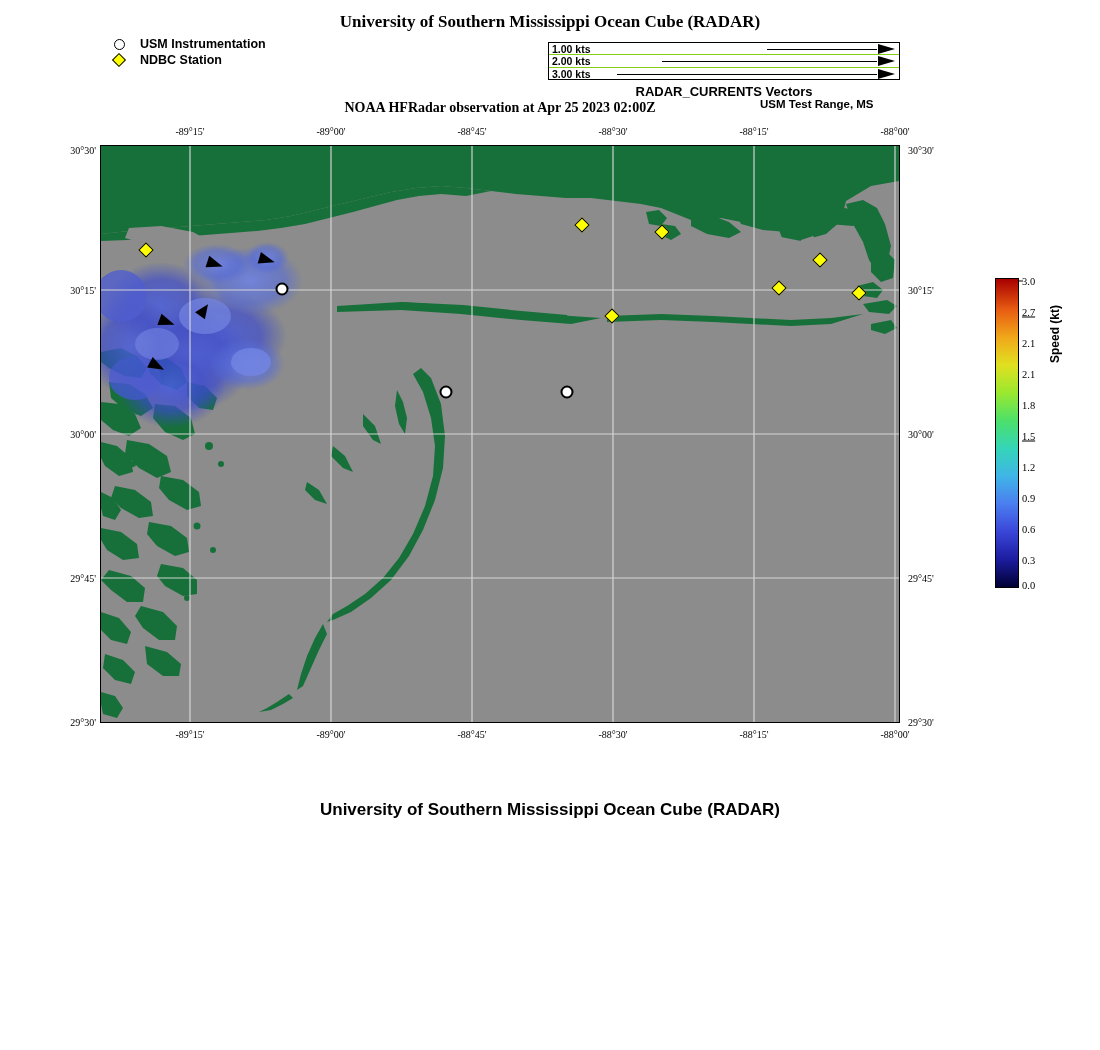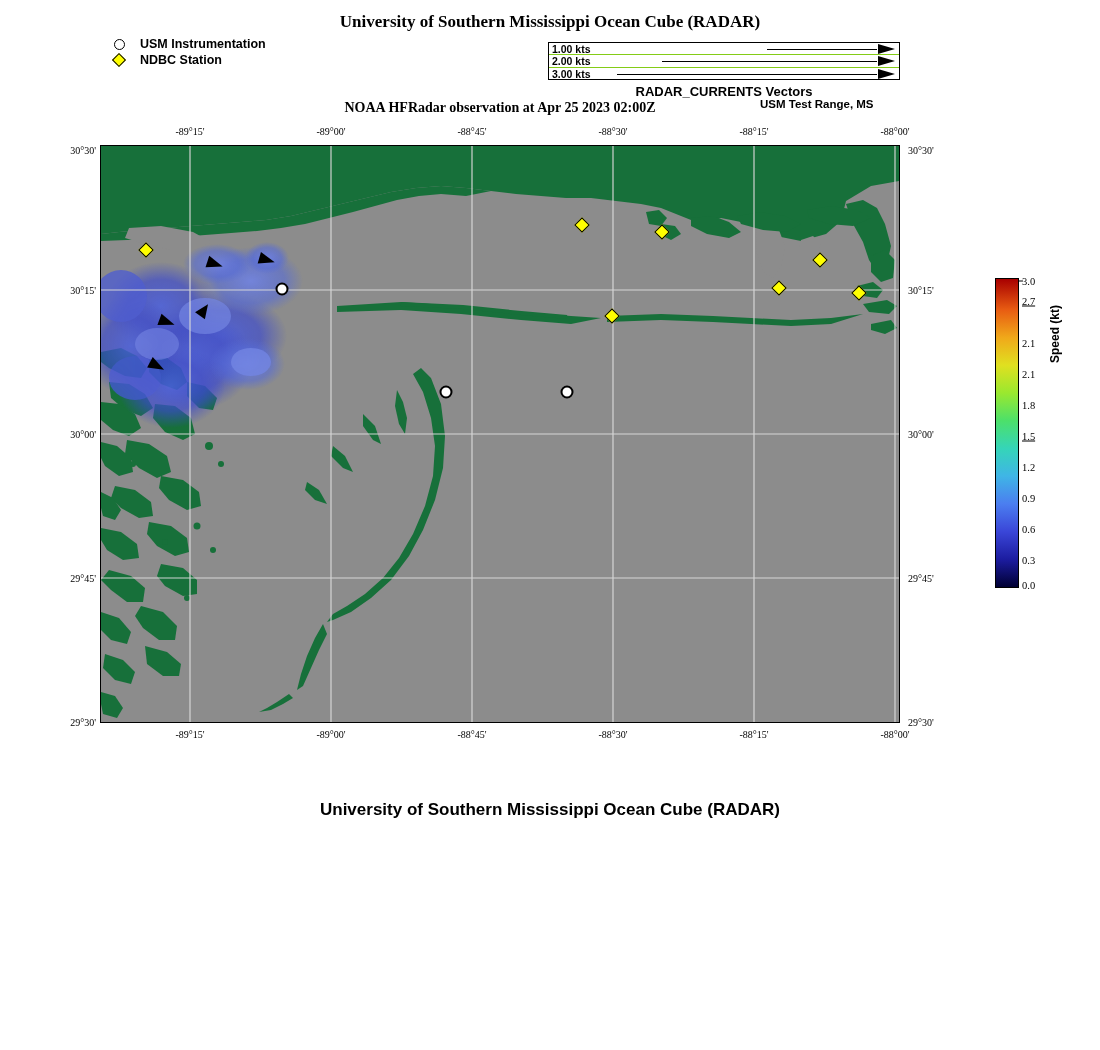--- a/index.html
+++ b/index.html
@@ -429,21 +429,21 @@
 <div class="axis-lab lat-right" style="top:150px;">30°30'</div>
 <div class="axis-lab lat-right" style="top:290px;">30°15'</div>
 <div class="axis-lab lat-right" style="top:434px;">30°00'</div>
 <div class="axis-lab lat-right" style="top:578px;">29°45'</div>
 <div class="axis-lab lat-right" style="top:722px;">29°30'</div>
 
 <div class="abs" id="colorbar-wrap">
   <div id="colorbar"></div>
   <div class="cb-tickmark" style="top:3px;"></div>
   <div class="cb-tick" style="top:3px;">3.0</div>
-  <div class="cb-tick" style="top:23px;text-decoration:underline;">2.7</div>
+  <div class="cb-tick" style="top:34px;text-decoration:underline;">2.7</div>
   <div class="cb-tick" style="top:65px;">2.1</div>
   <div class="cb-tick" style="top:96px;">2.1</div>
   <div class="cb-tick" style="top:127px;">1.8</div>
   <div class="cb-tick" style="top:158px;text-decoration:underline;">1.5</div>
   <div class="cb-tick" style="top:189px;">1.2</div>
   <div class="cb-tick" style="top:220px;">0.9</div>
   <div class="cb-tick" style="top:251px;">0.6</div>
   <div class="cb-tick" style="top:282px;">0.3</div>
   <div class="cb-tick" style="top:307px;">0.0</div>
 </div>

